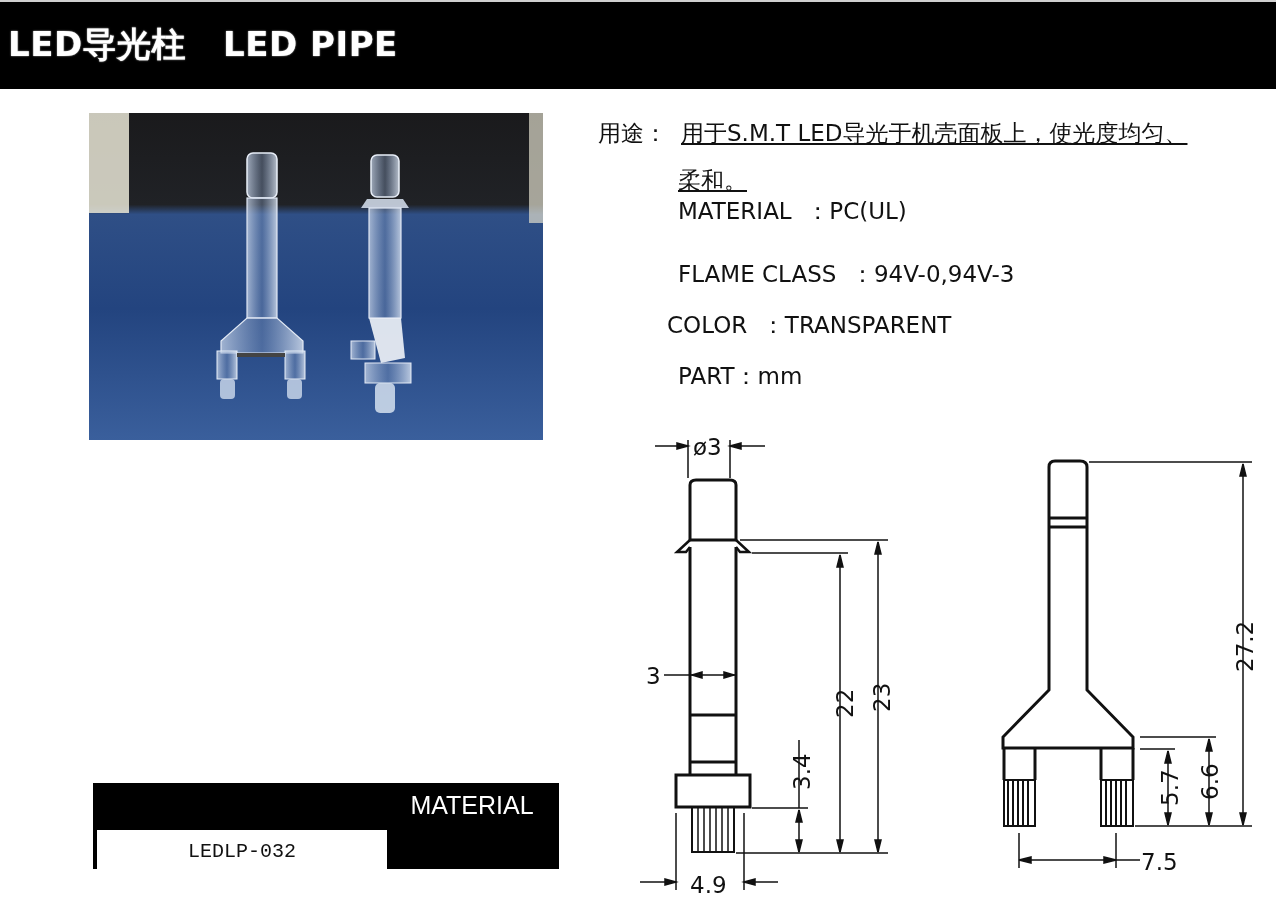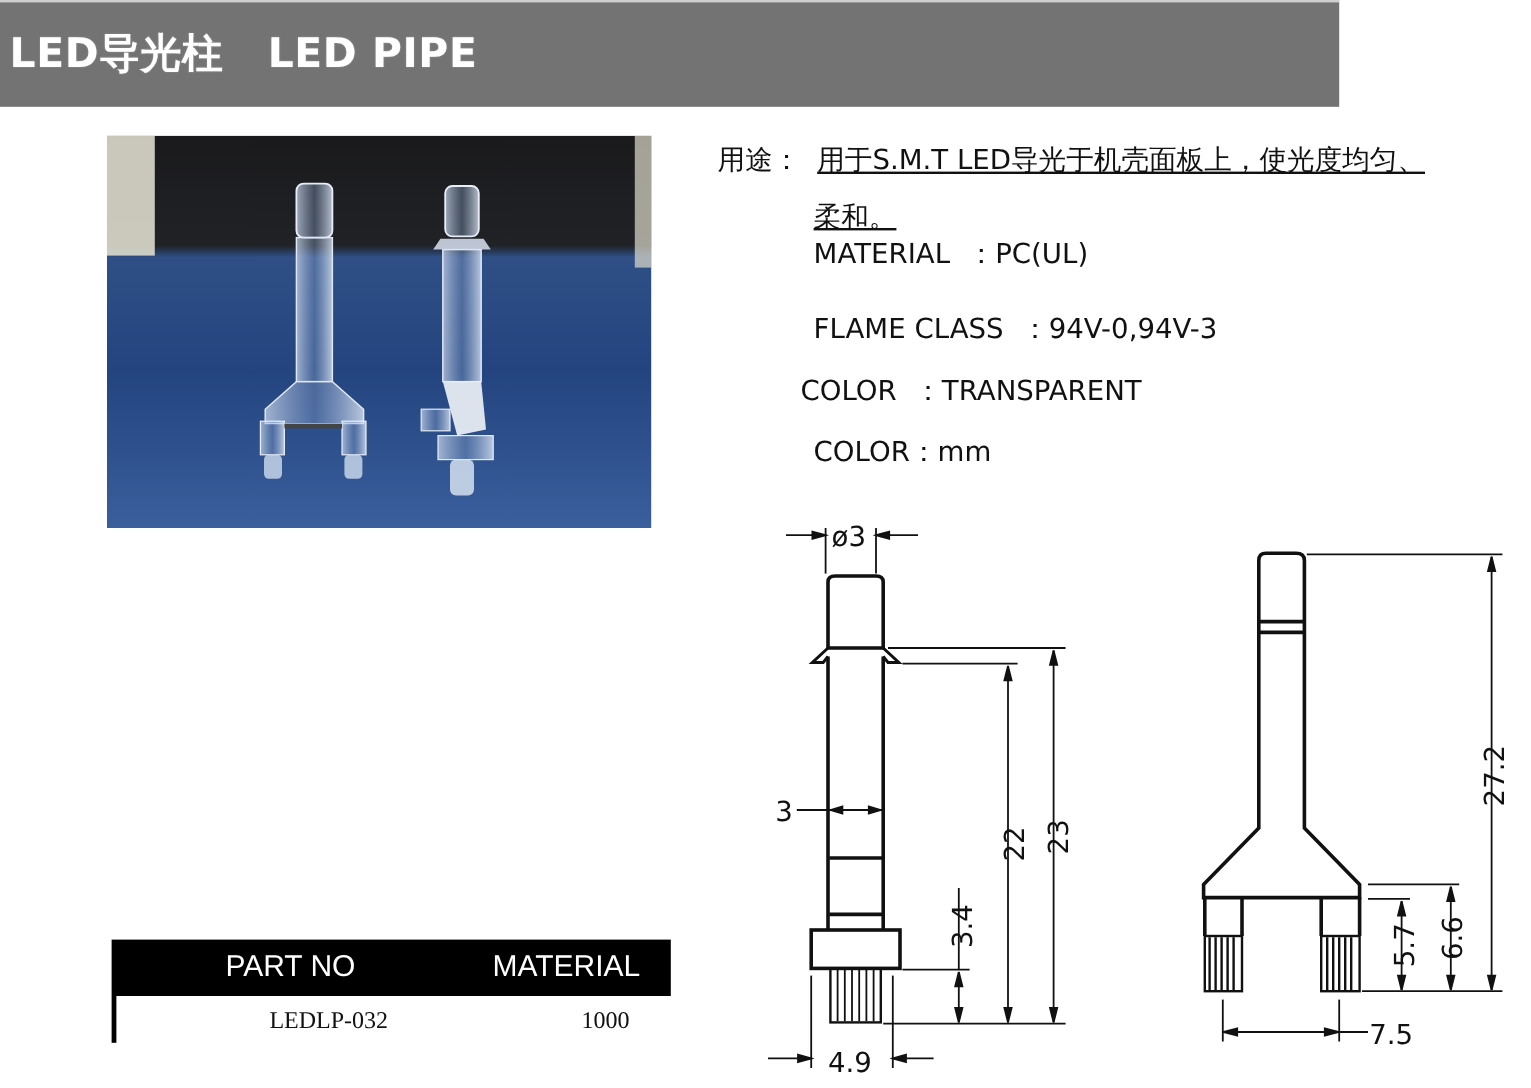--- a/index.html
+++ b/index.html
@@ -1,42 +1,42 @@
 <!DOCTYPE html>
 <html><head>
 <meta charset="utf-8">
 <style>
   html, body { margin: 0; padding: 0; }
   body {
     width: 1276px; height: 907px; background: #ffffff; position: relative; overflow: hidden;
     font-family: "DejaVu Sans", sans-serif; color: #111;
   }
   .header {
-    position: absolute; left: 0; top: 0; width: 1116px; height: 89px; background: #737373;
+    position: absolute; left: 0; top: 0; width: 1276px; height: 89px; background: #000000;
     border-top: 2px solid #cfcfcf; box-sizing: border-box;
   }
   .header-title {
     position: absolute; left: 8px; top: 20px; font-size: 34px; font-weight: bold; color: #fff;
     letter-spacing: 0.5px; white-space: pre;
     text-shadow: 0 0 2px #888, 0 0 1px #aaa;
     font-family: "DejaVu Sans", sans-serif;
   }
   .photo {
     position: absolute; left: 89px; top: 113px; width: 454px; height: 327px; overflow: hidden;
   }
   .specs { position: absolute; left: 598px; top: 118px; font-size: 23px; color: #111; }
   .spec-line { position: absolute; white-space: pre; }
   .part-table {
     position: absolute; left: 93px; top: 783px; width: 466px; height: 86px;
     background: #000; box-sizing: border-box;
   }
   .pt-head { position: absolute; top: 0; height: 44px; color: #fff; font-size: 25px;
     font-family: "Liberation Sans", sans-serif; display: flex; align-items: center; justify-content: center; }
   .pt-cell { position: absolute; top: 47px; height: 43px; background: #fff; font-size: 20px;
-    font-family: Liberation Serif, serif; display: flex; align-items: center; justify-content: center; color: #111; padding-left: 32px; }
+    font-family: Liberation Mono, monospace; display: flex; align-items: center; justify-content: center; color: #111; }
   .drawing { position: absolute; left: 0; top: 0; }
   .dim { font-family: "DejaVu Sans", sans-serif; font-size: 23px; fill: #111; }
 </style>
 </head>
 <body>
 
 <div class="header">
   <div class="header-title">LED导光柱   LED PIPE</div>
 </div>
 
@@ -79,28 +79,26 @@
   </svg>
 </div>
 
 <div class="specs">
   <div class="spec-line" style="left:0; top:0;">用途：</div>
   <div class="spec-line" style="left:83px; top:0;text-decoration:underline;">用于S.M.T LED导光于机壳面板上，使光度均匀、</div>
   <div class="spec-line" style="left:80px; top:47px;text-decoration:underline;">柔和。</div>
   <div class="spec-line" style="left:80px; top:78px;">MATERIAL  ：PC(UL)</div>
   <div class="spec-line" style="left:80px; top:141px;">FLAME CLASS  ：94V-0,94V-3</div>
   <div class="spec-line" style="left:69px; top:192px;">COLOR  ：TRANSPARENT</div>
-  <div class="spec-line" style="left:80px; top:243px;">COLOR：mm</div>
+  <div class="spec-line" style="left:80px; top:243px;">PART：mm</div>
 </div>
 
 <div class="part-table">
-  <div class="pt-head" style="left:4px; width:290px;">PART NO</div>
   <div class="pt-head" style="left:296px; width:166px;">MATERIAL</div>
   <div class="pt-cell" style="left:4px; width:290px;">LEDLP-032</div>
-  <div class="pt-cell" style="left:297px; width:165px;">1000</div>
 </div>
 
 <svg class="drawing" width="1276" height="907" viewBox="0 0 1276 907" style="pointer-events:none;">
   <g stroke="#111" fill="none" stroke-width="3">
 
     <path d="M690,485 Q690,480 696,480 L730,480 Q736,480 736,485 L736,540 L690,540 Z"></path>
     <path d="M690,540 L677,552 L686,552 L690,547 M736,540 L749,552 L740,552 L736,547" stroke-width="2.5"></path>
     <line x1="690" y1="547" x2="690" y2="775"></line>
     <line x1="736" y1="547" x2="736" y2="775"></line>
     <line x1="691" y1="715" x2="735" y2="715"></line>

